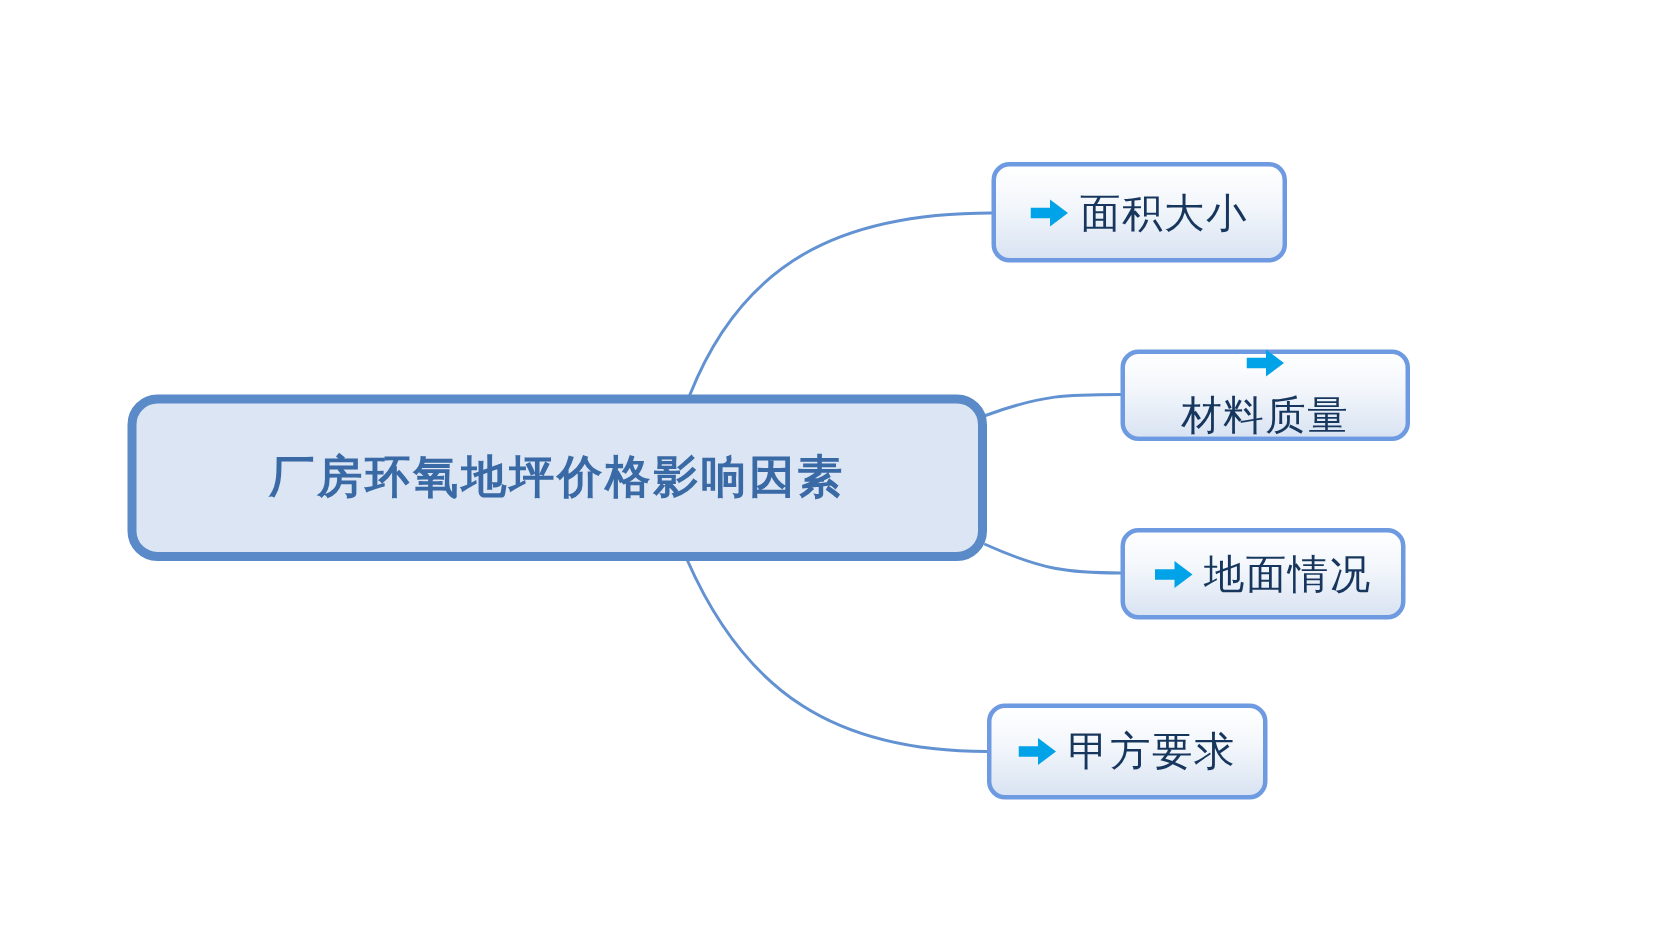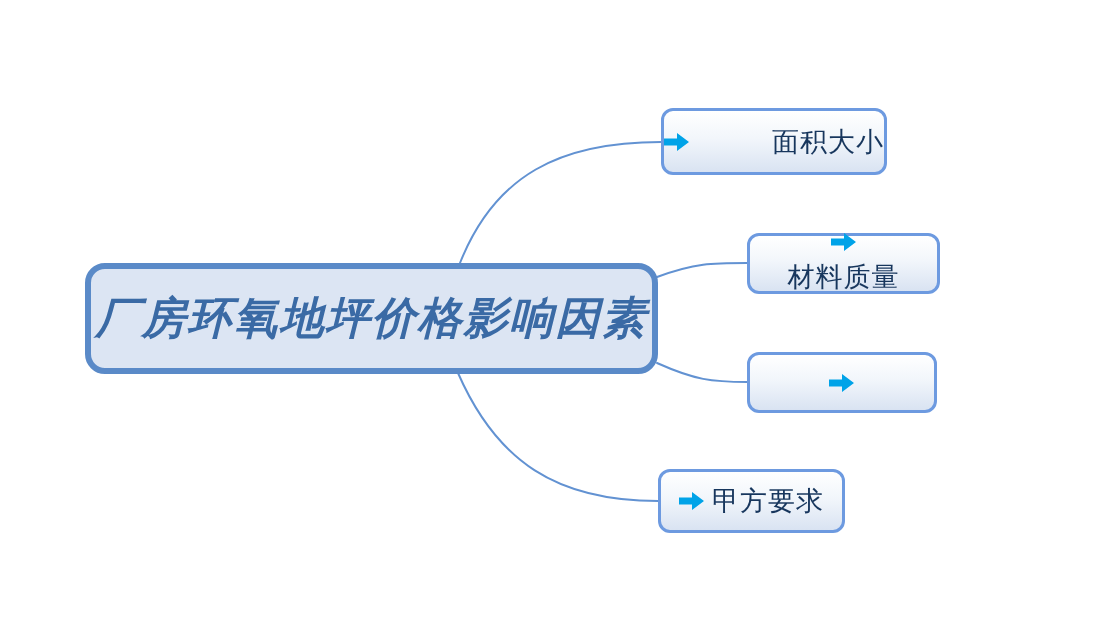--- a/index.html
+++ b/index.html
@@ -38,37 +38,36 @@
   }
   .root-node {
     left: 85px;
     top: 263px;
     width: 573px;
     height: 111px;
     background: var(--root-fill, #dce5f3);
     border: 6px solid var(--root-border, #5a8ac8);
     border-radius: 20px;
     color: var(--root-text, #3a6aa5);
-    font-size: 44px;
+    font-size: 30px;
     font-weight: bold;
     letter-spacing: 2px;
     cursor: default;
-    font-style: italic;
   }
   .branch-node {
     background: linear-gradient(180deg, #ffffff 0%, #f2f6fb 45%, #d9e3f2 100%);
     border: 3px solid var(--branch-border, #6d9ae0);
     border-radius: 12px;
     color: var(--branch-text, #17365d);
     font-size: 27px;
     letter-spacing: 1px;
     gap: 7px;
     cursor: default;
   }
-  .branch-1 { left: 661px; top: 108px; width: 226px; height: 67px; justify-content: space-between; }
+  .branch-1 { left: 661px; top: 108px; width: 197px; height: 67px; }
   .branch-2 { left: 747px; top: 233px; width: 193px; height: 61px; flex-direction: column; }
   .branch-3 { left: 747px; top: 352px; width: 190px; height: 61px; }
   .branch-4 { left: 658px; top: 469px; width: 187px; height: 64px; }
   .arrow-icon {
     display: inline-flex;
     width: 26px;
     height: 20px;
     flex: 0 0 auto;
   }
   .arrow-icon svg { display: block; }
@@ -108,20 +107,21 @@
     </span>
     <span class="node-label">材料质量</span>
   </div>
 
   <div class="node branch-node branch-3">
     <span class="arrow-icon">
       <svg viewBox="0 0 26 20" width="26" height="20">
           <polygon points="0,6.5 13,6.5 13,1 25,10 13,19 13,13.5 0,13.5"></polygon>
         </svg>
     </span>
+    <span class="node-label">地面情况</span>
   </div>
 
   <div class="node branch-node branch-4">
     <span class="arrow-icon">
       <svg viewBox="0 0 26 20" width="26" height="20">
           <polygon points="0,6.5 13,6.5 13,1 25,10 13,19 13,13.5 0,13.5"></polygon>
         </svg>
     </span>
     <span class="node-label">甲方要求</span>
   </div>

